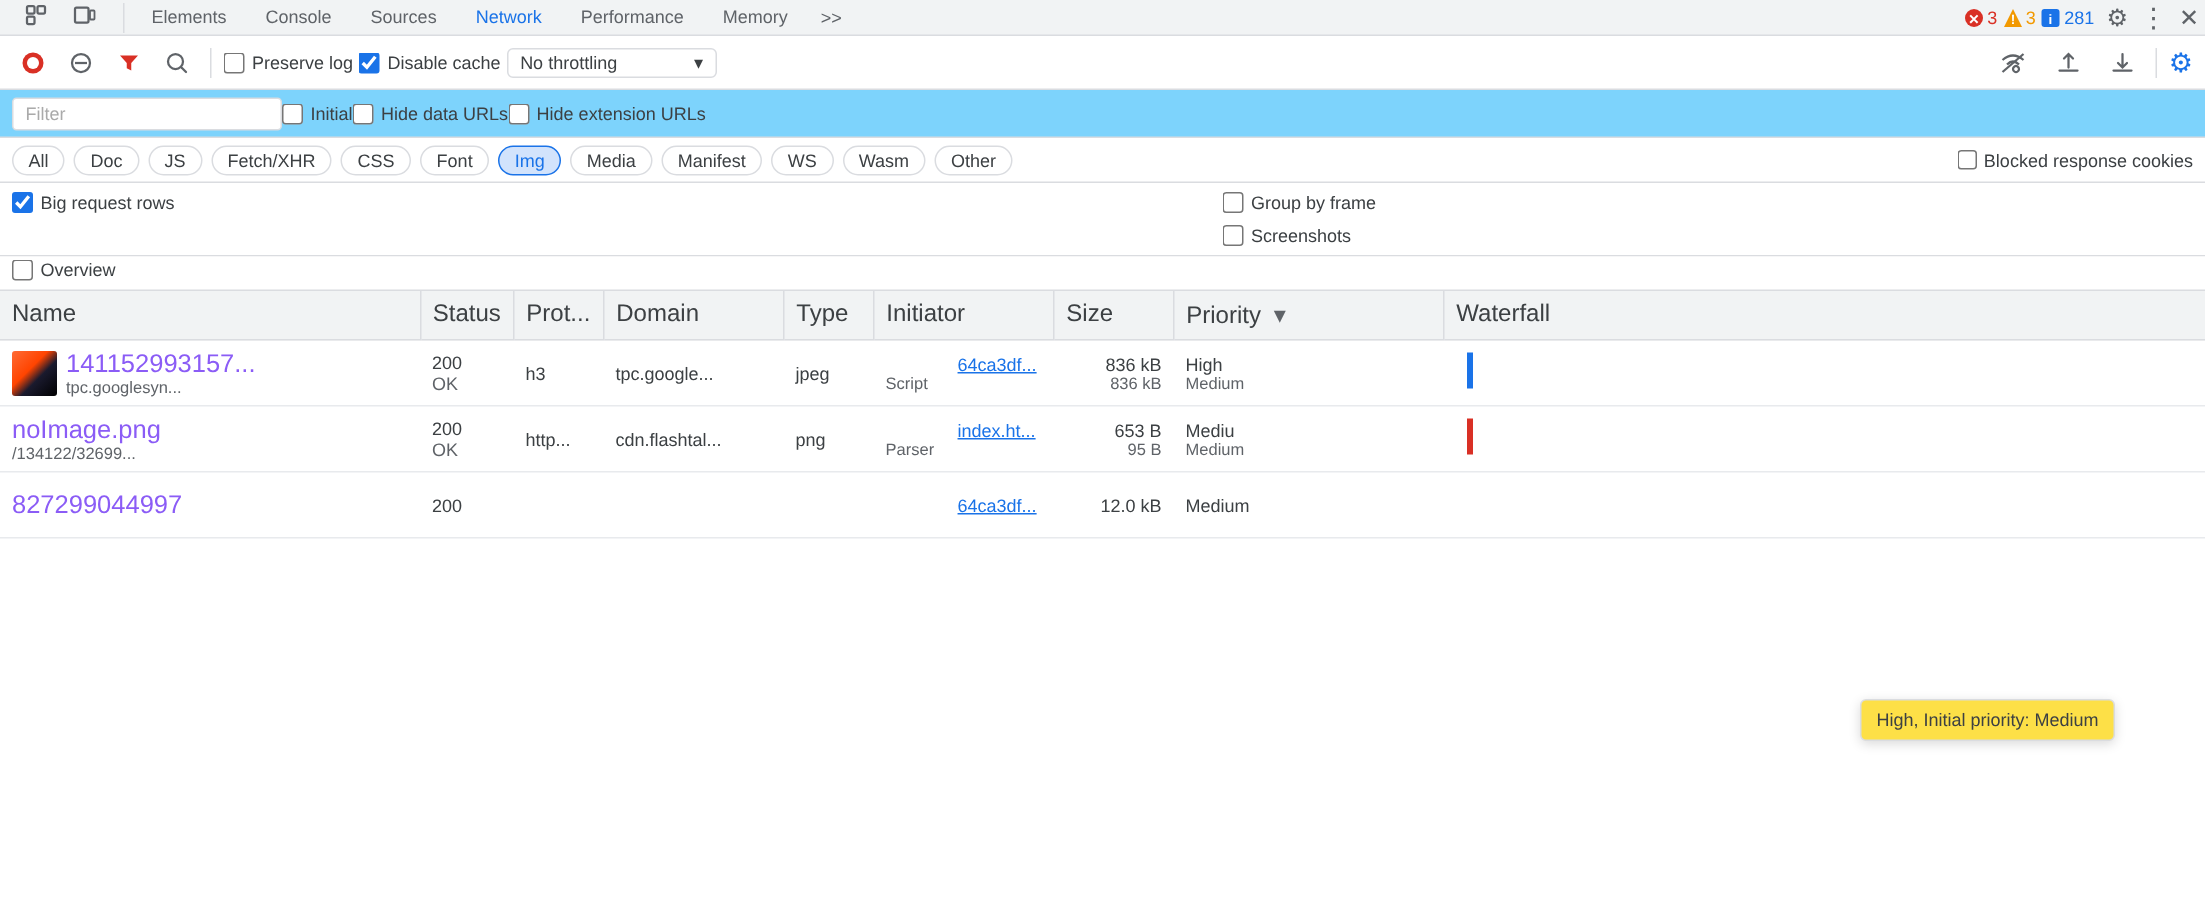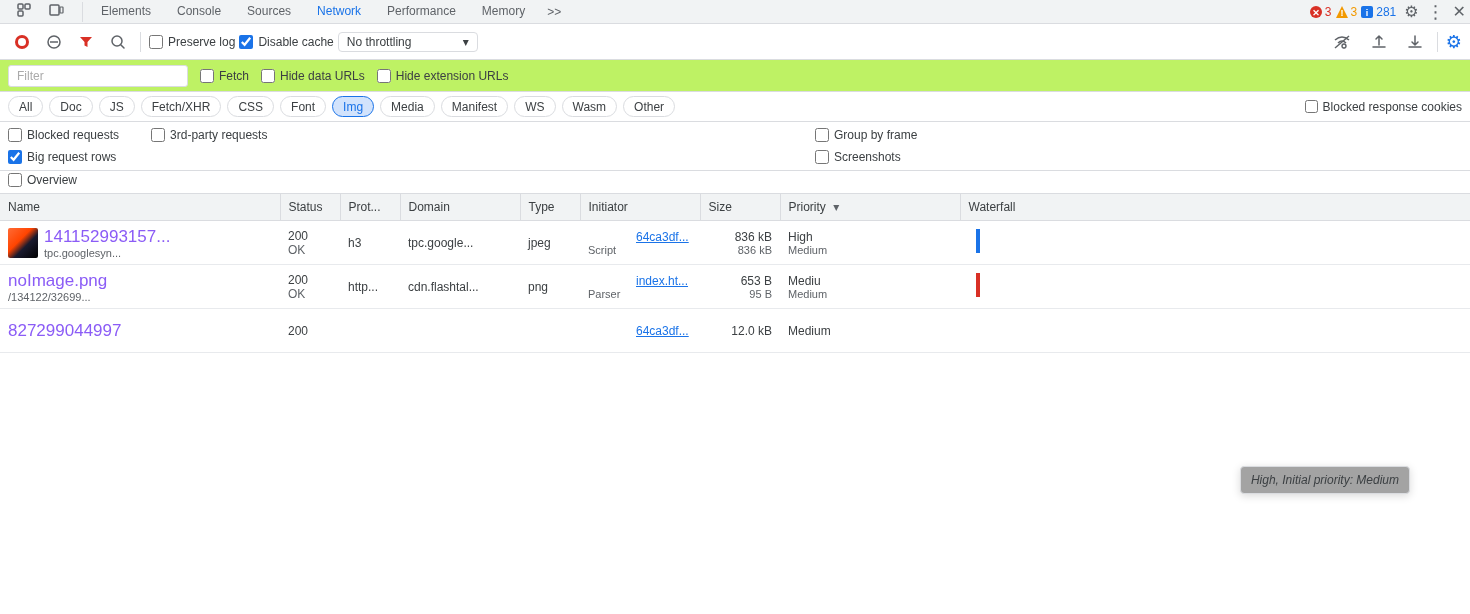--- a/index.html
+++ b/index.html
@@ -37,29 +37,29 @@
     .toolbar-divider { width: 1px; height: 20px; background: #dadce0; margin: 0 4px; }
     .checkbox-label { display: flex; align-items: center; gap: 5px; cursor: pointer; font-size: 12px; color: #3c4043; white-space: nowrap; }
     .checkbox-label input[type=checkbox] { width: 14px; height: 14px; cursor: pointer; accent-color: #1a73e8; }
     .throttle-select { display: flex; align-items: center; gap: 4px; padding: 2px 8px; border: 1px solid #dadce0; border-radius: 4px; cursor: pointer; font-size: 12px; color: #3c4043; background: #fff; min-width: 140px; }
     .toolbar-right { margin-left: auto; display: flex; align-items: center; gap: 8px; }
     .settings-icon-btn { background: none; border: none; cursor: pointer; color: #1a73e8; font-size: 18px; }
 
     
     .filter-row {
       display: flex; align-items: center; height: 32px;
-      border-bottom: 1px solid #dadce0; padding: 0 8px; gap: 12px;
-      background: #bef264;
+      border-bottom: 1px solid #dadce0; padding: 0 8px; 
+      background: #7dd3fc;
     }
     .filter-input { width: 180px; height: 22px; border: 1px solid #dadce0; border-radius: 3px; padding: 2px 8px; font-size: 12px; color: #3c4043; outline: none; }
     .filter-input::placeholder { color: #aaa; }
 
     
     .type-filter-row {
-      display: flex; min-height: 30px;
+      display: flex; align-items: center; min-height: 30px;
       border-bottom: 1px solid #dadce0; padding: 4px 8px; gap: 6px;
       background: #fff; flex-wrap: nowrap;
     }
     .type-btn {
       padding: 2px 10px; border: 1px solid #dadce0; border-radius: 12px;
       font-size: 12px; cursor: pointer; background: #fff; color: #3c4043;
       white-space: nowrap;
     }
     .type-btn.active { background: #d2e3fc; border-color: #1a73e8; color: #1a73e8; }
     .type-btn-right { display: flex; align-items: center; gap: 6px; margin-left: auto; }
@@ -73,21 +73,21 @@
     }
     .options-left { display: flex; flex-direction: column; gap: 8px; flex: 1; }
     .options-right { display: flex; flex-direction: column; gap: 8px; flex: 1; padding-left: 160px; }
     .option-row { display: flex; align-items: center; gap: 8px; }
 
     
     .table-container { overflow-y: auto; flex: 1; }
     .net-table { width: 100%; border-collapse: collapse; }
     .net-table thead tr { background: #f1f3f4; border-bottom: 1px solid #dadce0; }
     .net-table thead th {
-      padding: 6px 8px; text-align: left; font-size: 12px;
+      padding: 6px 8px; text-align: left; font-size: 16px;
       font-weight: 500; color: #3c4043; border-right: 1px solid #dadce0;
       white-space: nowrap; cursor: pointer; user-select: none;
     }
     .net-table thead th:last-child { border-right: none; }
     .net-table tbody tr { border-bottom: 1px solid #e8eaed; cursor: pointer; }
     .net-table tbody td { padding: 0 8px; font-size: 12px; color: #3c4043; vertical-align: middle; }
     .net-table tbody tr { height: 44px; }
 
     .name-cell { display: flex; align-items: center; gap: 6px; }
     .thumb { width: 30px; height: 30px; background: #222; border-radius: 2px; flex-shrink: 0; overflow: hidden; }
@@ -101,24 +101,24 @@
     .size-primary { text-align: right; }
     .size-secondary { color: #5f6368; font-size: 11px; text-align: right; }
     .priority-primary { font-size: 12px; }
     .priority-secondary { color: #5f6368; font-size: 11px; }
     .waterfall-cell { position: relative; }
     .waterfall-bar { width: 4px; height: 24px; background: #1a73e8; display: inline-block; margin-left: 8px; }
     .waterfall-bar2 { width: 4px; height: 24px; background: #d93025; display: inline-block; margin-left: 8px; }
 
     
     .tooltip {
-      position: absolute; background: #a3a3a3; border: 1px solid #dadce0;
+      position: absolute; background: #fde047; border: 1px solid #dadce0;
       border-radius: 4px; padding: 6px 10px; font-size: 12px; color: #3c4043;
       box-shadow: 0 2px 8px rgba(0,0,0,0.15); white-space: nowrap;
-      z-index: 100; right: 60px; bottom: 120px; font-style: italic;
+      z-index: 100; right: 60px; bottom: 120px;
     }
 
     .devtools-layout { display: flex; flex-direction: column; height: 614px; position: relative; }
 
     
     .col-name { width: 280px; }
     .col-status { width: 60px; }
     .col-protocol { width: 60px; }
     .col-domain { width: 120px; }
     .col-type { width: 60px; }
@@ -248,21 +248,21 @@
       </button>
       <div style="width:1px;height:20px;background:#dadce0;"></div>
       <button class="settings-icon-btn">⚙</button>
     </div>
   </div>
 
   <div class="filter-row">
     <input class="filter-input" type="text" placeholder="Filter" style="">
     <label class="checkbox-label">
       <input type="checkbox" style="">
-      <span>Fetch</span>
+      <span>Initial</span>
     </label>
     <label class="checkbox-label">
       <input type="checkbox" style="">
       <span>Hide data URLs</span>
     </label>
     <label class="checkbox-label">
       <input type="checkbox" style="">
       <span>Hide extension URLs</span>
     </label>
   </div>
@@ -283,30 +283,20 @@
     <div class="type-btn-right">
       <label class="blocked-cookie-check">
         <input type="checkbox" style="">
         <span>Blocked response cookies</span>
       </label>
     </div>
   </div>
 
   <div class="options-row">
     <div class="options-left">
-      <div class="option-row">
-        <label class="checkbox-label">
-          <input type="checkbox" style="">
-          <span>Blocked requests</span>
-        </label>
-        <label class="checkbox-label" style="margin-left:24px;">
-          <input type="checkbox" style="">
-          <span>3rd-party requests</span>
-        </label>
-      </div>
       <div class="option-row">
         <label class="checkbox-label">
           <input type="checkbox" checked="" style="accent-color: rgb(26, 115, 232);">
           <span>Big request rows</span>
         </label>
       </div>
     </div>
     <div class="options-right">
       <div class="option-row">
         <label class="checkbox-label">

